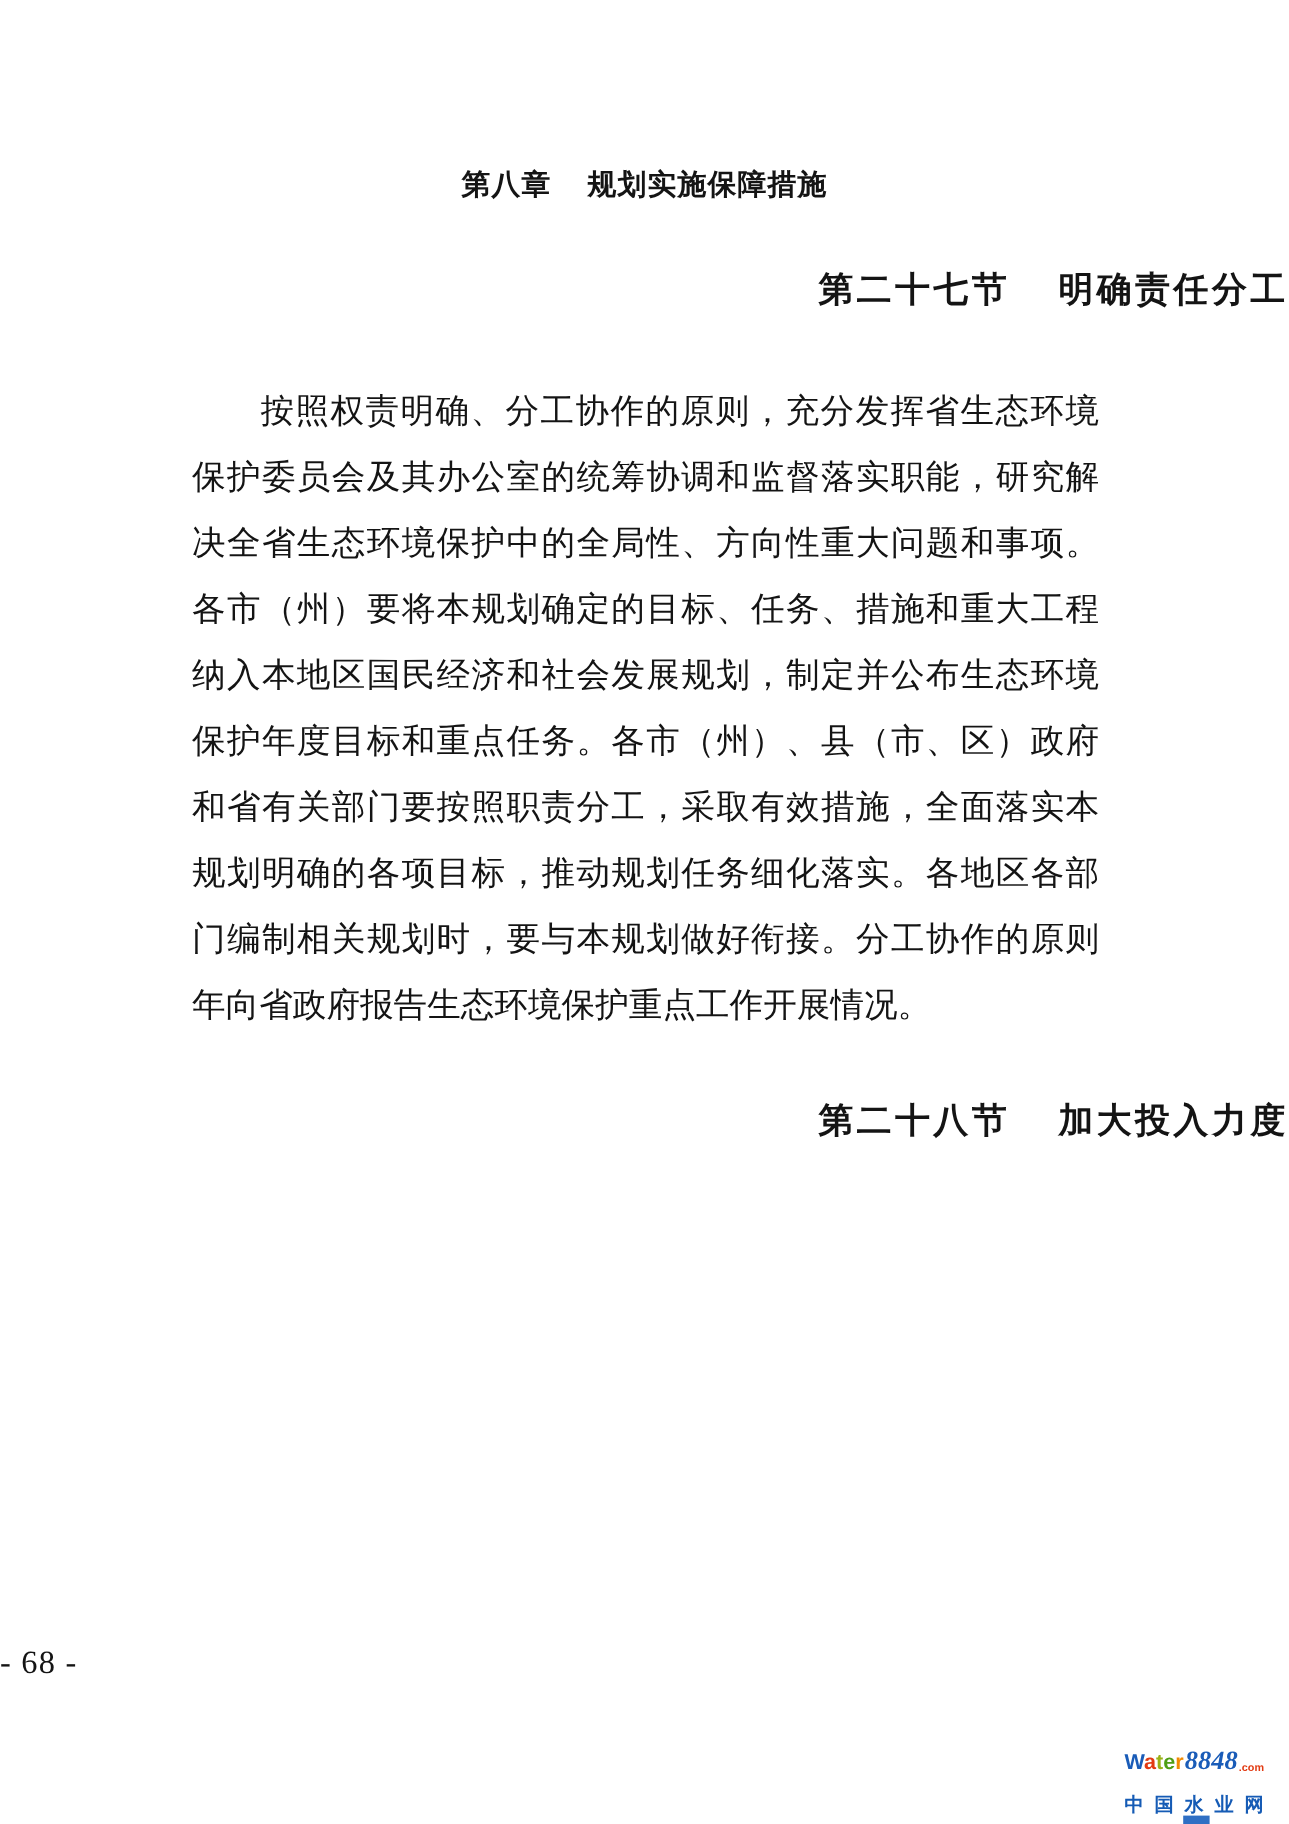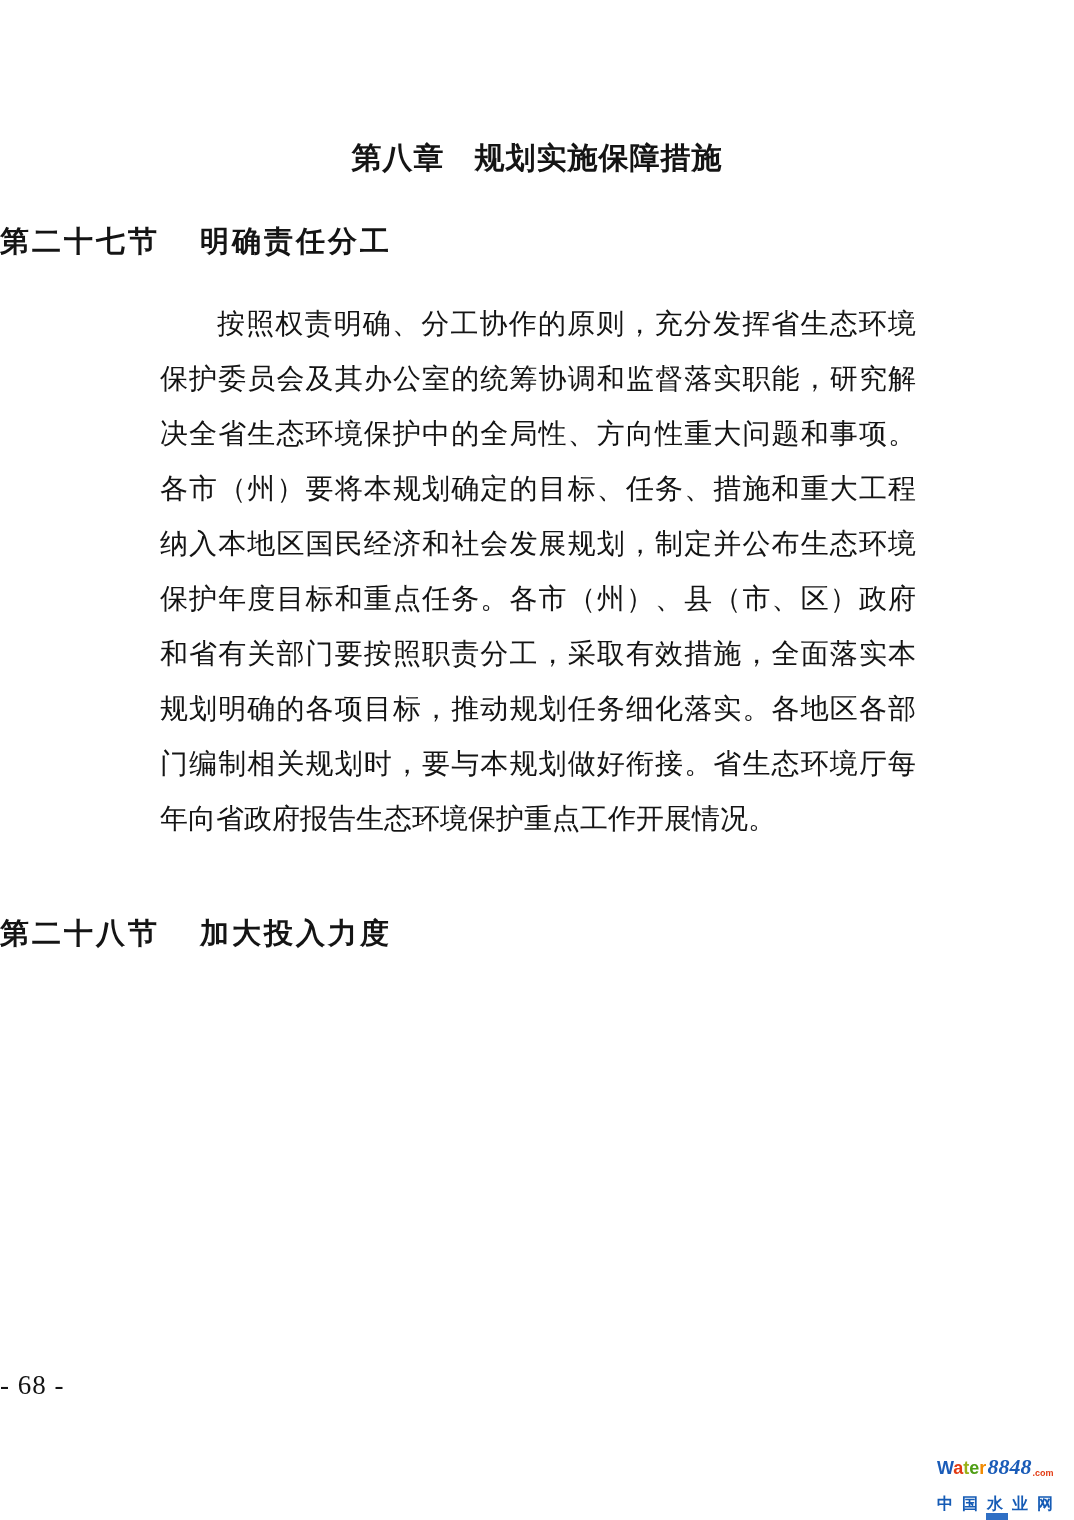--- a/index.html
+++ b/index.html
@@ -14,51 +14,51 @@
   }
 
   
   .chapter-heading {
     position: absolute;
     top: 138px; left: 0;
     width: 100%;
     text-align: center;
     font-family: "Liberation Sans", "DejaVu Sans", sans-serif;
     font-weight: bold;
-    font-size: 30px;
+    font-size: 24px;
     letter-spacing: 1px;
     white-space: nowrap;
   }
   .chapter-heading .h-prefix { margin-right: 30px; }
 
   
   .section-heading {
     position: absolute;
     left: 0;
     width: 100%;
-    text-align: left;
+    text-align: right;
     font-weight: bold;
     font-size: 29px;
     letter-spacing: 3px;
     white-space: nowrap;
   }
   .section-heading .h-prefix { margin-right: 40px; }
   .s27 { top: 222px; }
   .s28 { top: 914px; }
 
   
   .body-para {
     position: absolute;
     left: 160px;
     width: 756px;
     font-size: 28px;
     line-height: 55px;
     font-weight: 400;
   }
-  .p1 { top: 296px; }
+  .p1 { top: 316px; }
   .p2 { top: 992px; }
   .bline {
     text-align: justify;
     text-align-last: justify;
     height: 55px;
     overflow: hidden;
   }
   .bline.first { text-indent: 57px; }
   .bline.end { text-align-last: left; }
 
@@ -134,21 +134,21 @@
 
   <div class="body-para p1">
     <div class="bline first">按照权责明确、分工协作的原则，充分发挥省生态环境</div>
     <div class="bline">保护委员会及其办公室的统筹协调和监督落实职能，研究解</div>
     <div class="bline">决全省生态环境保护中的全局性、方向性重大问题和事项。</div>
     <div class="bline">各市（州）要将本规划确定的目标、任务、措施和重大工程</div>
     <div class="bline">纳入本地区国民经济和社会发展规划，制定并公布生态环境</div>
     <div class="bline">保护年度目标和重点任务。各市（州）、县（市、区）政府</div>
     <div class="bline">和省有关部门要按照职责分工，采取有效措施，全面落实本</div>
     <div class="bline">规划明确的各项目标，推动规划任务细化落实。各地区各部</div>
-    <div class="bline">门编制相关规划时，要与本规划做好衔接。省生态环境厅每</div>
+    <div class="bline">门编制相关规划时，要与本规划做好衔接。分工协作的原则</div>
     <div class="bline end">年向省政府报告生态环境保护重点工作开展情况。</div>
   </div>
 
   <div class="section-heading s28">
     <span class="h-prefix">第二十八节</span><span>加大投入力度</span>
   </div>
 
 
   <div class="page-number">- 68 -</div>
 

